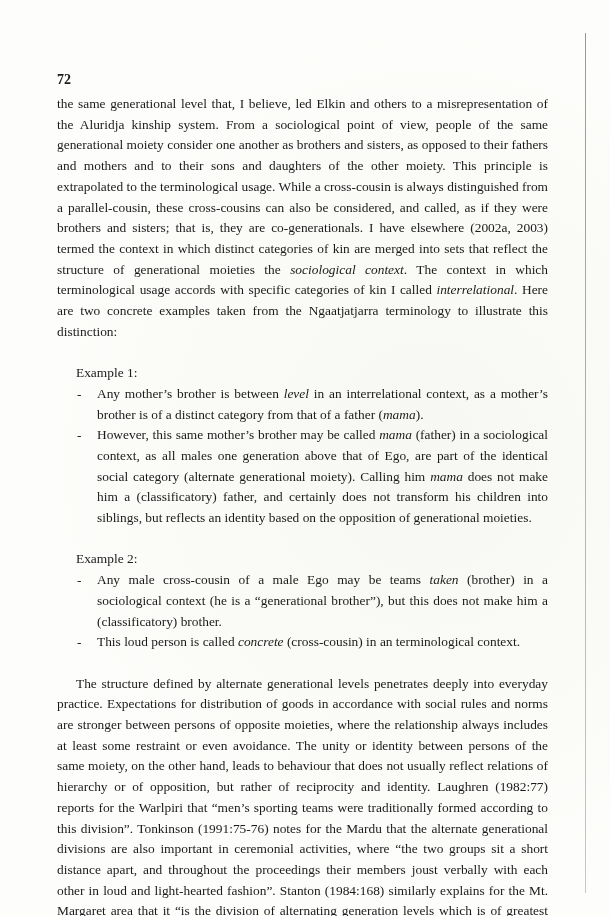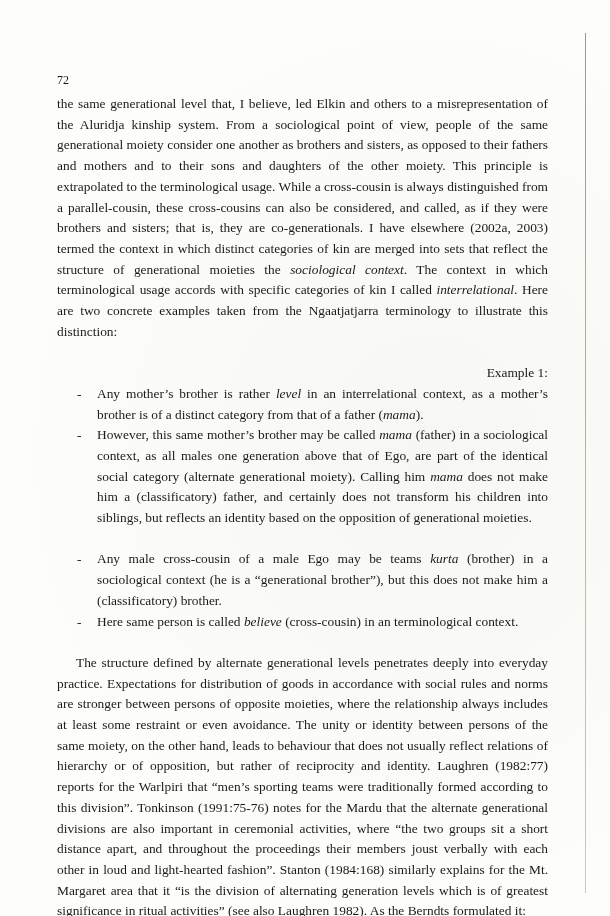--- a/index.html
+++ b/index.html
@@ -28,22 +28,23 @@
     left: 585px;
     top: 33px;
     width: 1px;
     height: 860px;
     background: linear-gradient(#9a9a8a, #b8b8ae 60%, #c8c8c0);
   }
   .page-number {
     position: absolute;
     left: 57px;
     top: 71px;
-    font-size: 12px;
+    font-size: 14px;
     line-height: 18px;
+    font-weight: bold;
   }
   .body-text {
     position: absolute;
     left: 57px;
     top: 94px;
     width: 491px;
     font-size: 13.4px;
     line-height: 20.7px;
   }
   .body-text p {
@@ -53,21 +54,20 @@
   .para-indent {
     text-indent: 19px;
   }
   .example {
     margin-top: 20.7px;
     padding-left: 19px;
   }
   .example-label {
     display: block;
     line-height: 20.7px;
-    text-align: right;
   }
   .example ul {
     list-style: none;
     margin: 0;
     padding: 0;
   }
   .example li {
     position: relative;
     padding-left: 21px;
     text-align: justify;
@@ -92,29 +92,30 @@
 
   <div class="page-number">72</div>
 
   <div class="body-text">
 
     <p><span>the same generational level that, I believe, led Elkin and others to a misrepresentation of the Aluridja kinship system. From a sociological point of view, people of the same generational moiety consider one another as brothers and sisters, as opposed to their fathers and mothers and to their sons and daughters of the other moiety. This principle is extrapolated to the terminological usage. While a cross-cousin is always distinguished from a parallel-cousin, these cross-cousins can also be considered, and called, as if they were brothers and sisters; that is, they are co-generationals. I have elsewhere (2002a, 2003) termed the context in which distinct categories of kin are merged into sets that reflect the structure of generational moieties the </span><i>sociological context</i><span>. The context in which terminological usage accords with specific categories of kin I called </span><i>interrelational</i><span>. Here are two concrete examples taken from the Ngaatjatjarra terminology to illustrate this distinction:</span></p>
 
     <div class="example">
       <span class="example-label">Example 1:</span>
       <ul>
-        <li><span class="dash">-</span><span>Any mother’s brother is rather </span><i>level</i><span> in an interrelational context, as a mother’s brother is of a distinct category from that of a father (</span><i>mama</i><span>).</span></li>
+        <li><span class="dash">-</span><span>Any mother’s brother is between </span><i>level</i><span> in an interrelational context, as a mother’s brother is of a distinct category from that of a father (</span><i>mama</i><span>).</span></li>
         <li><span class="dash">-</span><span>However, this same mother’s brother may be called </span><i>mama</i><span> (father) in a sociological context, as all males one generation above that of Ego, are part of the identical social category (alternate generational moiety). Calling him </span><i>mama</i><span> does not make him a (classificatory) father, and certainly does not transform his children into siblings, but reflects an identity based on the opposition of generational moieties.</span></li>
       </ul>
     </div>
 
     <div class="example">
+      <span class="example-label">Example 2:</span>
       <ul>
-        <li><span class="dash">-</span><span>Any male cross-cousin of a male Ego may be teams </span><i>kurta</i><span> (brother) in a sociological context (he is a “generational brother”), but this does not make him a (classificatory) brother.</span></li>
-        <li><span class="dash">-</span><span>Here same person is called </span><i>believe</i><span> (cross-cousin) in an terminological context.</span></li>
+        <li><span class="dash">-</span><span>Any male cross-cousin of a male Ego may be teams </span><i>taken</i><span> (brother) in a sociological context (he is a “generational brother”), but this does not make him a (classificatory) brother.</span></li>
+        <li><span class="dash">-</span><span>This loud person is called </span><i>concrete</i><span> (cross-cousin) in an terminological context.</span></li>
       </ul>
     </div>
 
     <div class="spacer"></div>
 
     <p class="para-indent">The structure defined by alternate generational levels penetrates deeply into everyday practice. Expectations for distribution of goods in accordance with social rules and norms are stronger between persons of opposite moieties, where the relationship always includes at least some restraint or even avoidance. The unity or identity between persons of the same moiety, on the other hand, leads to behaviour that does not usually reflect relations of hierarchy or of opposition, but rather of reciprocity and identity. Laughren (1982:77) reports for the Warlpiri that “men’s sporting teams were traditionally formed according to this division”. Tonkinson (1991:75-76) notes for the Mardu that the alternate generational divisions are also important in ceremonial activities, where “the two groups sit a short distance apart, and throughout the proceedings their members joust verbally with each other in loud and light-hearted fashion”. Stanton (1984:168) similarly explains for the Mt. Margaret area that it “is the division of alternating generation levels which is of greatest significance in ritual activities” (see also Laughren 1982). As the Berndts formulated it:</p>
 
   </div>
 </div>
 

